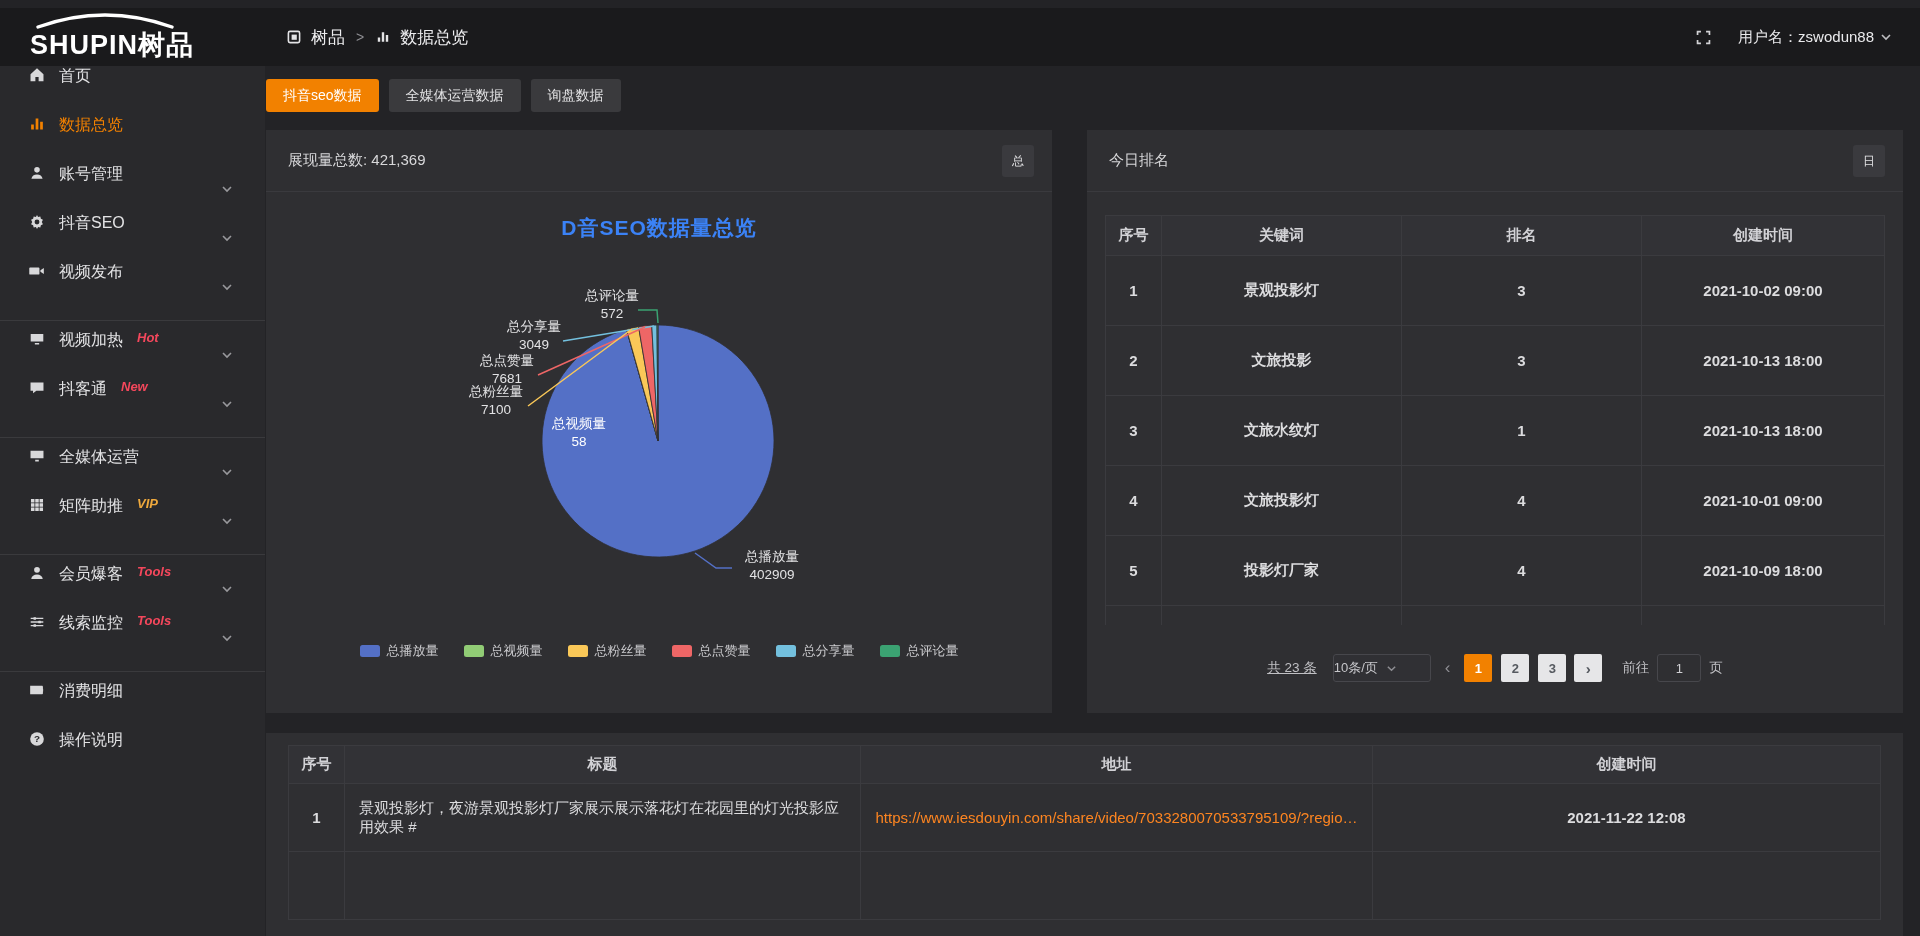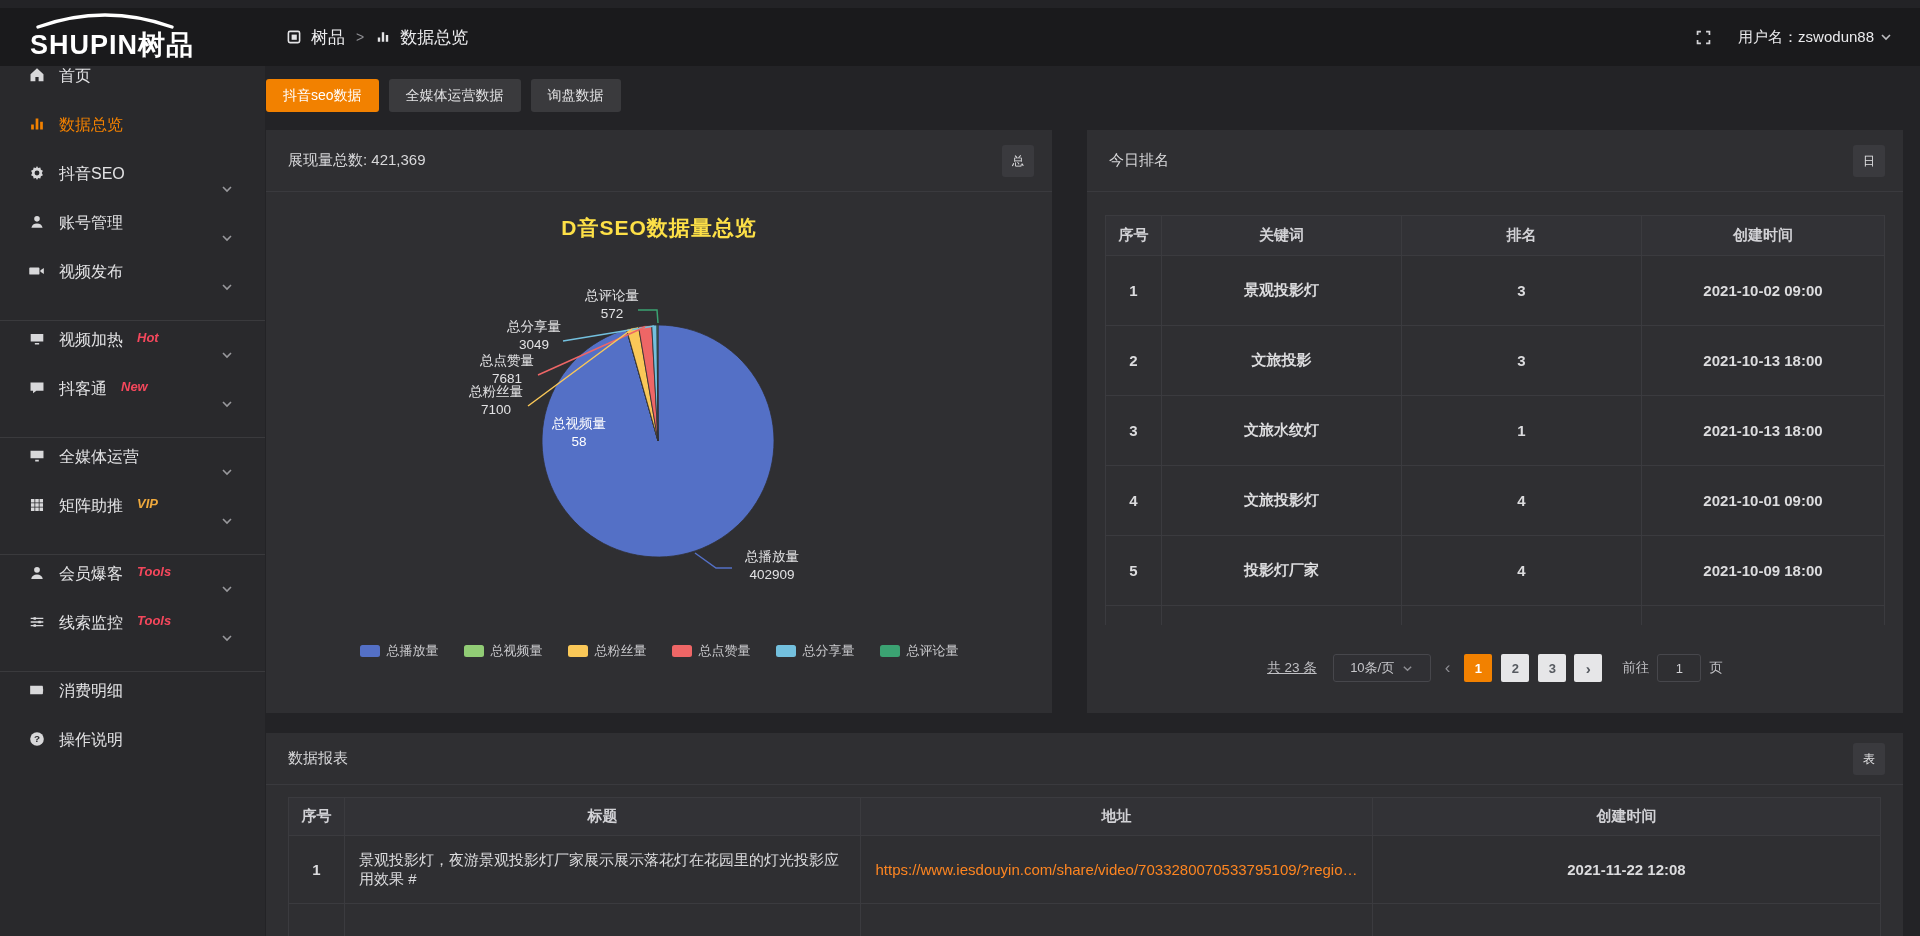--- a/index.html
+++ b/index.html
@@ -41,21 +41,21 @@
                 padding-left:22px; color:#d8d8da; font-size:15px; }
   .corner-btn { position:absolute; right:18px; top:15px; width:32px; height:32px; background:#3a3a3e; color:#e2e2e4;
                 font-size:12px; display:flex; align-items:center; justify-content:center; border-radius:3px; cursor:pointer; }
   #panel-overview { left:266px; top:130px; width:786px; height:583px; }
   #panel-ranking  { left:1087px; top:130px; width:816px; height:583px; }
   #panel-report   { left:266px; top:733px; width:1637px; height:290px; }
   #panel-report .panel-head { height:52px; }
   #panel-report .corner-btn { top:10px; }
   
   .chart-area { position:relative; width:786px; height:521px; }
-  .chart-title { position:absolute; left:0; right:0; top:22px; text-align:center; color:#fde047;
+  .chart-title { position:absolute; left:0; right:0; top:22px; text-align:center; color:#3b82f6;
                  font-size:21px; font-weight:600; letter-spacing:1px; }
   #pie-svg { position:absolute; left:0; top:0; }
   .pie-label { position:absolute; width:100px; text-align:center; color:#e2e2e4; font-size:13.5px; line-height:18px; }
   .lbl-comment { left:296px; top:95px; }
   .lbl-share   { left:218px; top:126px; }
   .lbl-like    { left:191px; top:160px; }
   .lbl-fans    { left:180px; top:191px; }
   .lbl-video   { left:263px; top:223px; color:#fff; }
   .lbl-play    { left:456px; top:356px; }
   .legend { position:absolute; left:0; right:0; top:450px; display:flex; justify-content:center; gap:25px; }
@@ -65,21 +65,21 @@
   .tbl-wrap { margin:23px 18px 0 18px; height:410px; overflow:hidden; }
   table { width:100%; border-collapse:collapse; table-layout:fixed; }
   th,td { border:1px solid #3b3b3f; color:#dcdcde; text-align:center; overflow:hidden; }
   th { height:40px; font-size:15px; font-weight:600; color:#d2d2d6; background:#323236; }
   #ranking-table td { height:70px; font-size:15px; font-weight:600; }
   
   .pager { position:absolute; left:0; right:0; bottom:31px; display:flex; align-items:center; justify-content:center;
            gap:8px; font-size:13.5px; color:#c0c0c4; }
   .pager .total { margin-right:8px;text-decoration:underline; }
   .psize { position:relative; width:98px; height:28px; border:1px solid #47474c; background:#303034; border-radius:3px;
-           display:flex; align-items:center; justify-content:center; gap:8px; color:#c6c6ca; font-size:13px; cursor:pointer; }
+           display:flex; align-items:center; gap:8px; color:#c6c6ca; font-size:13px; cursor:pointer; }
   .psize .chev { display:flex; color:#8e8e93; }
   .arrow-prev { color:#8f8f94; font-size:17px; margin:0 6px; cursor:pointer; }
   .pbtn { min-width:28px; height:28px; border-radius:2px; background:#e6e6e8; color:#565a60; font-size:13px; font-weight:700;
           display:flex; align-items:center; justify-content:center; cursor:pointer; }
   .pbtn.active { background:#f28100; color:#fff; }
   .pbtn.next { font-size:15px; }
   .goto { margin-left:12px; display:flex; align-items:center; gap:8px; }
   .goto input { width:44px; height:28px; background:transparent; border:1px solid #47474c; border-radius:3px;
                 color:#d0d0d4; text-align:center; font-size:13px; font-family:inherit; }
   
@@ -147,37 +147,37 @@
         <span class="sicon">
           <svg width="18" height="18" viewBox="0 0 20 20">
             <path fill="currentColor" d="M3.5 10.5h3V16h-3zM8.5 4h3v12h-3zM13.5 7.5h3V16h-3z"></path>
           </svg>
         </span>
         <span class="slabel">数据总览</span>
       </div>
       <div class="side-item">
         <span class="sicon">
           <svg width="18" height="18" viewBox="0 0 20 20">
+            <path fill="currentColor" d="M10 3.4a3.1 3.1 0 110 6.2 3.1 3.1 0 010-6.2zM3.8 16.4c.4-3.1 3-4.7 6.2-4.7s5.8 1.6 6.2 4.7z"></path>
+          </svg>
+        </span>
+        <span class="slabel">账号管理</span>
+        <span class="side-chev">
+          <svg width="12" height="12" viewBox="0 0 12 12">
+            <path d="M2 4l4 4 4-4" fill="none" stroke="currentColor" stroke-width="1.6"></path>
+          </svg>
+        </span>
+      </div>
+      <div class="side-item">
+        <span class="sicon">
+          <svg width="18" height="18" viewBox="0 0 20 20">
             <path fill="currentColor" fill-rule="evenodd" d="M10 2.2l1.2 2.3 2.5-.5.6 2.5 2.3 1-1.3 2.5 1.3 2.5-2.3 1-.6 2.5-2.5-.5L10 17.8 8.8 15.5l-2.5.5-.6-2.5-2.3-1L4.7 10 3.4 7.5l2.3-1 .6-2.5 2.5.5zM10 7.3a2.7 2.7 0 100 5.4 2.7 2.7 0 000-5.4z"></path>
           </svg>
         </span>
         <span class="slabel">抖音SEO</span>
-        <span class="side-chev">
-          <svg width="12" height="12" viewBox="0 0 12 12">
-            <path d="M2 4l4 4 4-4" fill="none" stroke="currentColor" stroke-width="1.6"></path>
-          </svg>
-        </span>
-      </div>
-      <div class="side-item">
-        <span class="sicon">
-          <svg width="18" height="18" viewBox="0 0 20 20">
-            <path fill="currentColor" d="M10 3.4a3.1 3.1 0 110 6.2 3.1 3.1 0 010-6.2zM3.8 16.4c.4-3.1 3-4.7 6.2-4.7s5.8 1.6 6.2 4.7z"></path>
-          </svg>
-        </span>
-        <span class="slabel">账号管理</span>
         <span class="side-chev">
           <svg width="12" height="12" viewBox="0 0 12 12">
             <path d="M2 4l4 4 4-4" fill="none" stroke="currentColor" stroke-width="1.6"></path>
           </svg>
         </span>
       </div>
       <div class="side-item">
         <span class="sicon">
           <svg width="18" height="18" viewBox="0 0 20 20">
             <path fill="currentColor" d="M2.4 6h9.3c.6 0 1 .4 1 1v6c0 .6-.4 1-1 1H2.4c-.6 0-1-.4-1-1V7c0-.6.4-1 1-1zM13.8 9.2l3.8-2.5v6.6l-3.8-2.5z"></path>
@@ -463,24 +463,20 @@
     <span class="pbtn next">›</span>
     <span class="goto">
       <span>前往</span>
       <input value="1" style="">
       <span>页</span>
     </span>
   </div>
 </div>
 
 <div class="panel" id="panel-report">
-  <div class="panel-head">
-    <span>数据报表</span>
-    <span class="corner-btn">表</span>
-  </div>
   <div id="report-tbl-wrap">
     <table id="report-table">
       <colgroup>
           <col style="width:56px">
           <col style="width:516px">
           <col style="width:512px">
           <col>
         </colgroup>
       <thead>
           <tr id="report-head">

